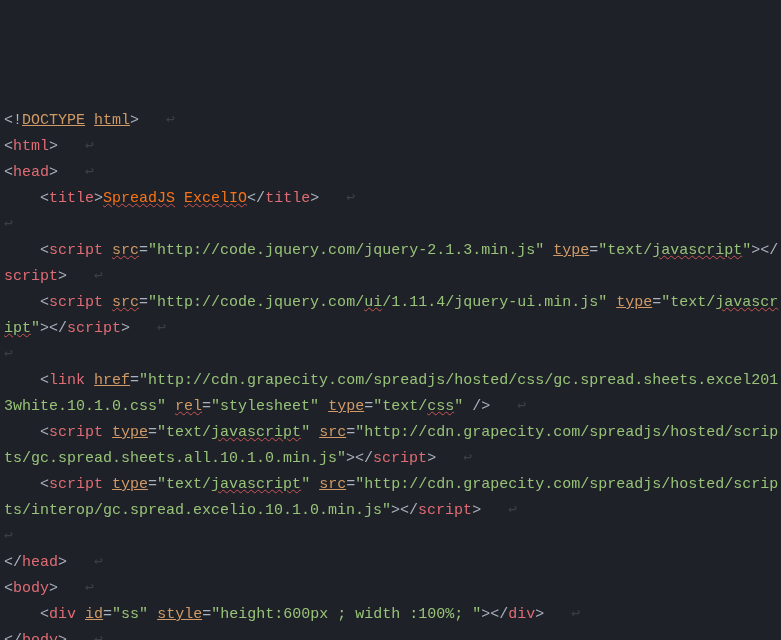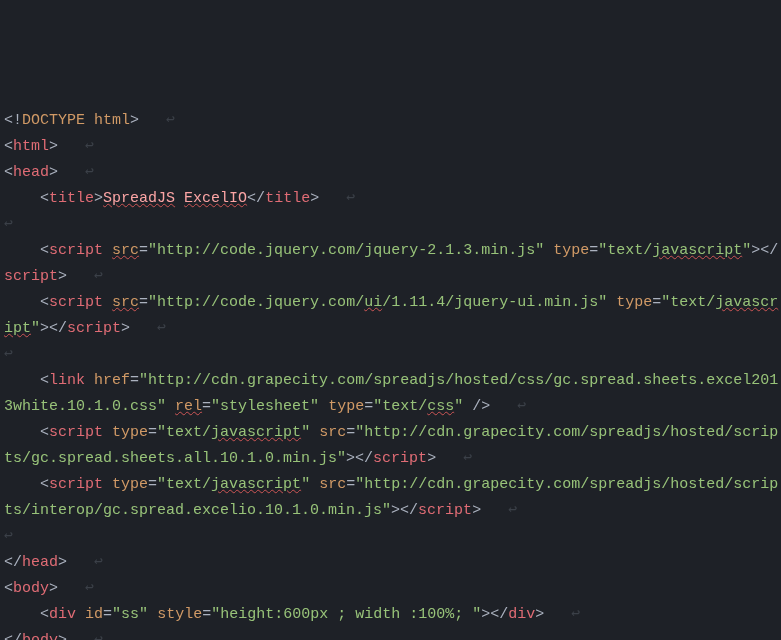--- a/index.html
+++ b/index.html
@@ -13,23 +13,23 @@
     white-space: pre;
     overflow-x: hidden;
   }
   .code-container {
     white-space: pre-wrap;
     word-break: break-all;
   }
   .punct { color: #abb2bf; }
   .tag { color: #e06c75; }
   .doctype { color: #abb2bf; }
-  .attr { color: #d19a66; }
+  .attr { color: #d19a66; text-decoration: underline; }
   .string { color: #98c379; }
-  .text { color: #fca5a5; }
+  .text { color: #f97316; }
   .ws { color: #3b4048; }
   .squiggle {
     text-decoration-line: underline;
     text-decoration-style: wavy;
     text-decoration-color: #cc5555;
     text-decoration-thickness: 1px;
   }
   .line { display: block; }
 </style>
 </head>

